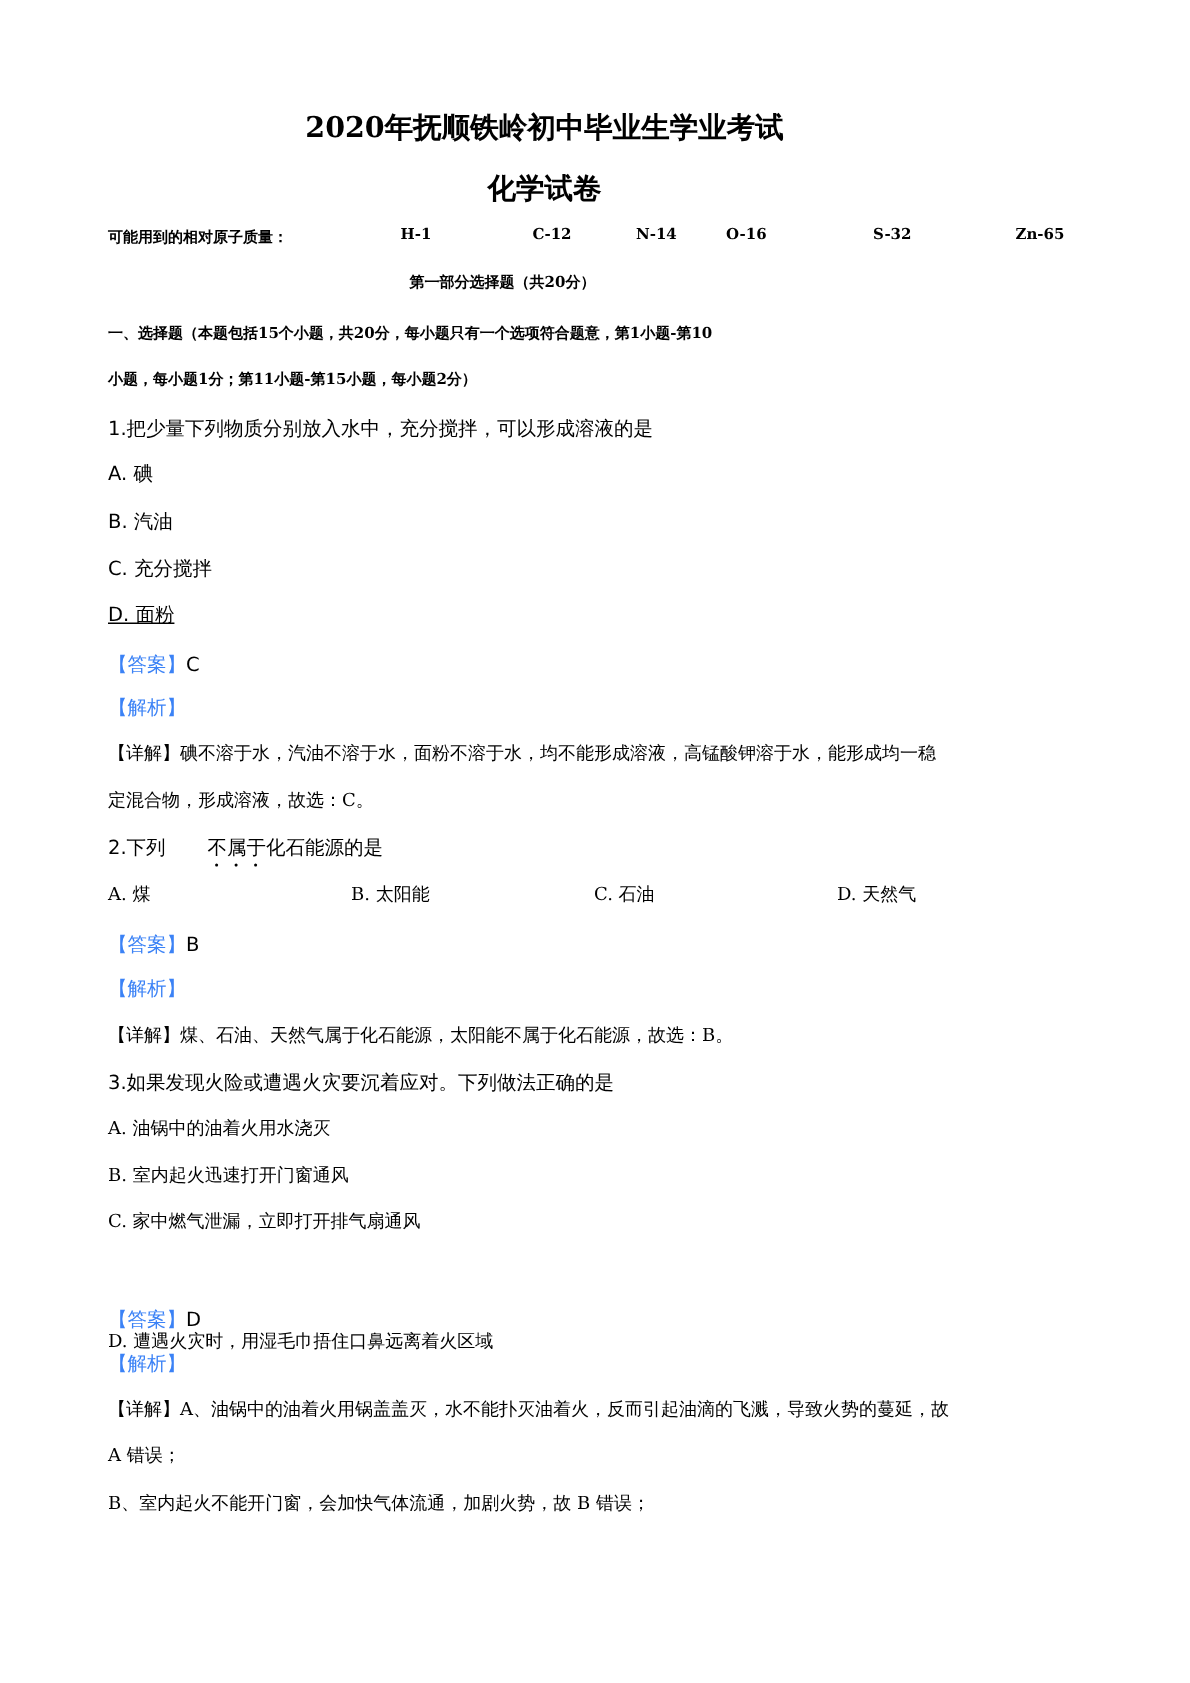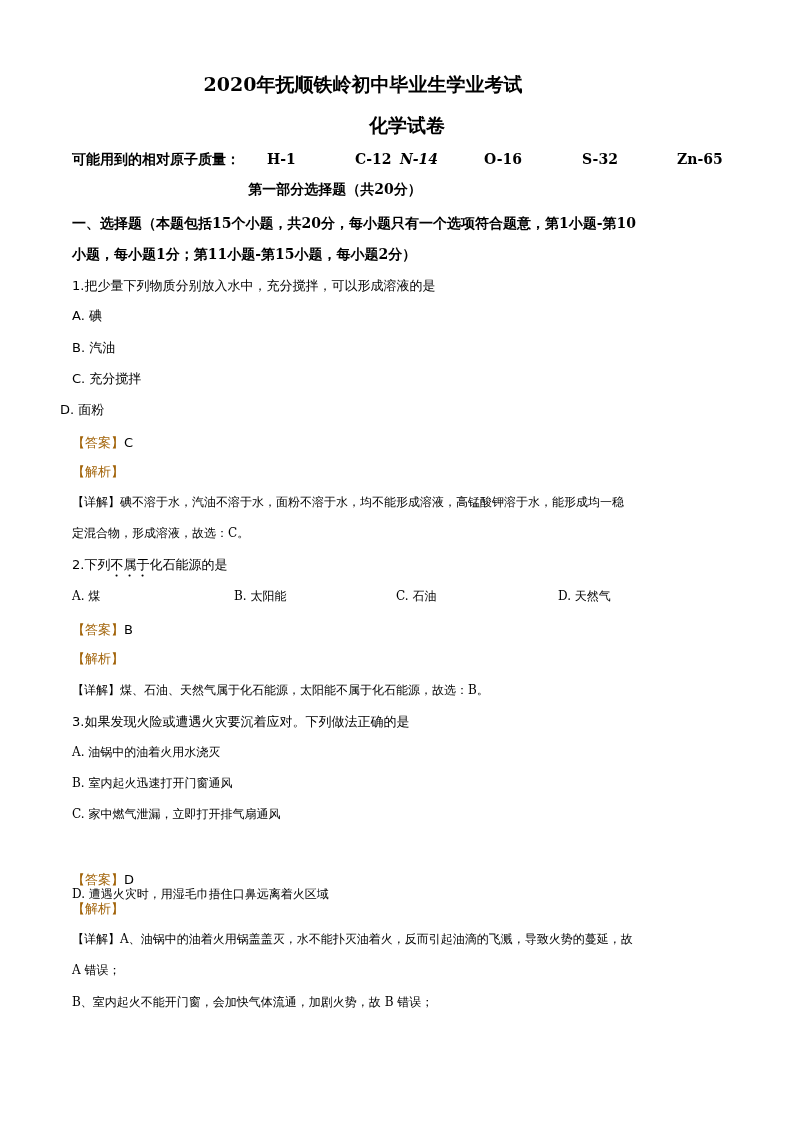--- a/index.html
+++ b/index.html
@@ -1,54 +1,54 @@
 <!DOCTYPE html>
 <html><head>
 <meta charset="utf-8">
 <style>
   html, body { margin: 0; padding: 0; background: #ffffff; }
   body { width: 793px; height: 1122px; position: relative; overflow: hidden;
          font-family: "DejaVu Serif", "Liberation Serif", serif; color: #000; }
   .abs { position: absolute; white-space: nowrap; }
   .title { left: 0; width: 726px; text-align: center; font-weight: bold; font-size: 19px; }
-  .bold { font-weight: bold; font-size: 14px; }
+  .bold { font-weight: bold; font-size: 10px; }
   .txt { font-size: 12px; }
   .sans { font-family: "DejaVu Sans", "Liberation Sans", sans-serif; font-size: 13px; }
-  .tag { color: #a16207; font-family: "DejaVu Sans", "Liberation Sans", sans-serif; font-size: 13px; }
-  .dot-em { text-emphasis: dot; -webkit-text-emphasis: dot; text-emphasis-position: under; -webkit-text-emphasis-position: under; }
+  .tag { color: #3b82f6; font-family: "DejaVu Sans", "Liberation Sans", sans-serif; font-size: 13px; }
+  .dot-em { text-emphasis: dot; -webkit-text-emphasis: dot; text-emphasis-position: under; padding-left: 28px; -webkit-text-emphasis-position: under; }
   .mass span { position: absolute; top: 0; }
 </style>
 </head>
 <body>
 
 <div>
 
   <div class="abs title" style="top:72px;">2020年抚顺铁岭初中毕业生学业考试</div>
-  <div class="abs title" style="top:113px;padding-left:44px;">化学试卷</div>
+  <div class="abs title" style="top:113px;">化学试卷</div>
 
   <div class="abs bold mass" style="top:151px; left:72px; width:660px; height:20px;">
     <span style="left:0;">可能用到的相对原子质量：</span>
     <span style="left:195px;">H-1</span>
     <span style="left:283px;">C-12</span>
-    <span style="left:328px;font-style:italic;">N-14</span>
+    <span style="left:352px;">N-14</span>
     <span style="left:412px;">O-16</span>
     <span style="left:510px;">S-32</span>
     <span style="left:605px;">Zn-65</span>
   </div>
 
   <div class="abs bold" style="top:181px; left:0; width:670px; text-align:center;">第一部分选择题（共20分）</div>
 
   <div class="abs bold" style="top:215px; left:72px;">一、选择题（本题包括15个小题，共20分，每小题只有一个选项符合题意，第1小题-第10</div>
   <div class="abs bold" style="top:246px; left:72px;">小题，每小题1分；第11小题-第15小题，每小题2分）</div>
 
   <div class="abs sans" style="top:277px; left:72px;">1.把少量下列物质分别放入水中，充分搅拌，可以形成溶液的是</div>
   <div class="abs sans" style="top:307px; left:72px;">A.  碘</div>
   <div class="abs sans" style="top:339px; left:72px;">B.  汽油</div>
   <div class="abs sans" style="top:370px; left:72px;">C.  充分搅拌</div>
-  <div class="abs sans" style="top:401px; left:60px;">D.  面粉</div>
+  <div class="abs sans" style="top:401px; left:72px;text-decoration:underline;">D.  面粉</div>
   <div class="abs" style="top:432px; left:72px;">
     <span class="tag">【答案】</span><span class="sans">C</span>
   </div>
   <div class="abs tag" style="top:463px; left:72px;">【解析】</div>
   <div class="abs txt" style="top:494px; left:72px;">
     <span>【详解】</span><span>碘不溶于水，汽油不溶于水，面粉不溶于水，均不能形成溶液，高锰酸钾溶于水，能形成均一稳</span>
   </div>
   <div class="abs txt" style="top:525px; left:72px;">定混合物，形成溶液，故选：C。</div>
 
   <div class="abs sans" style="top:556px; left:72px;">

